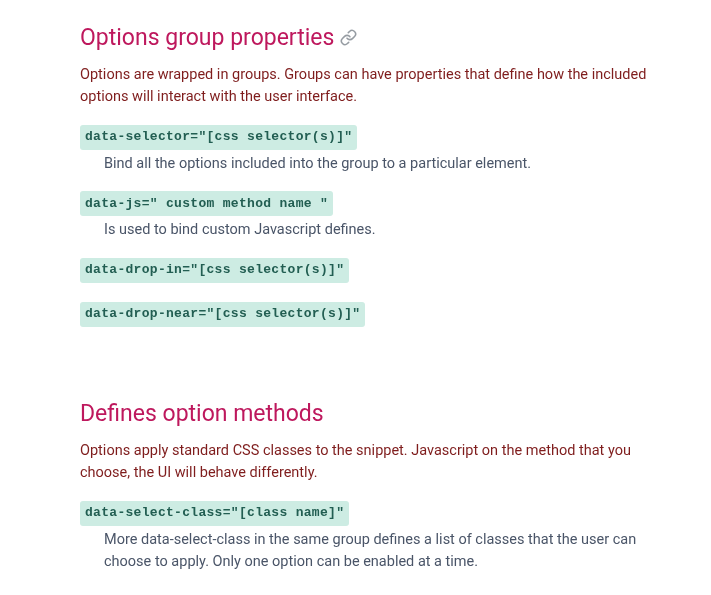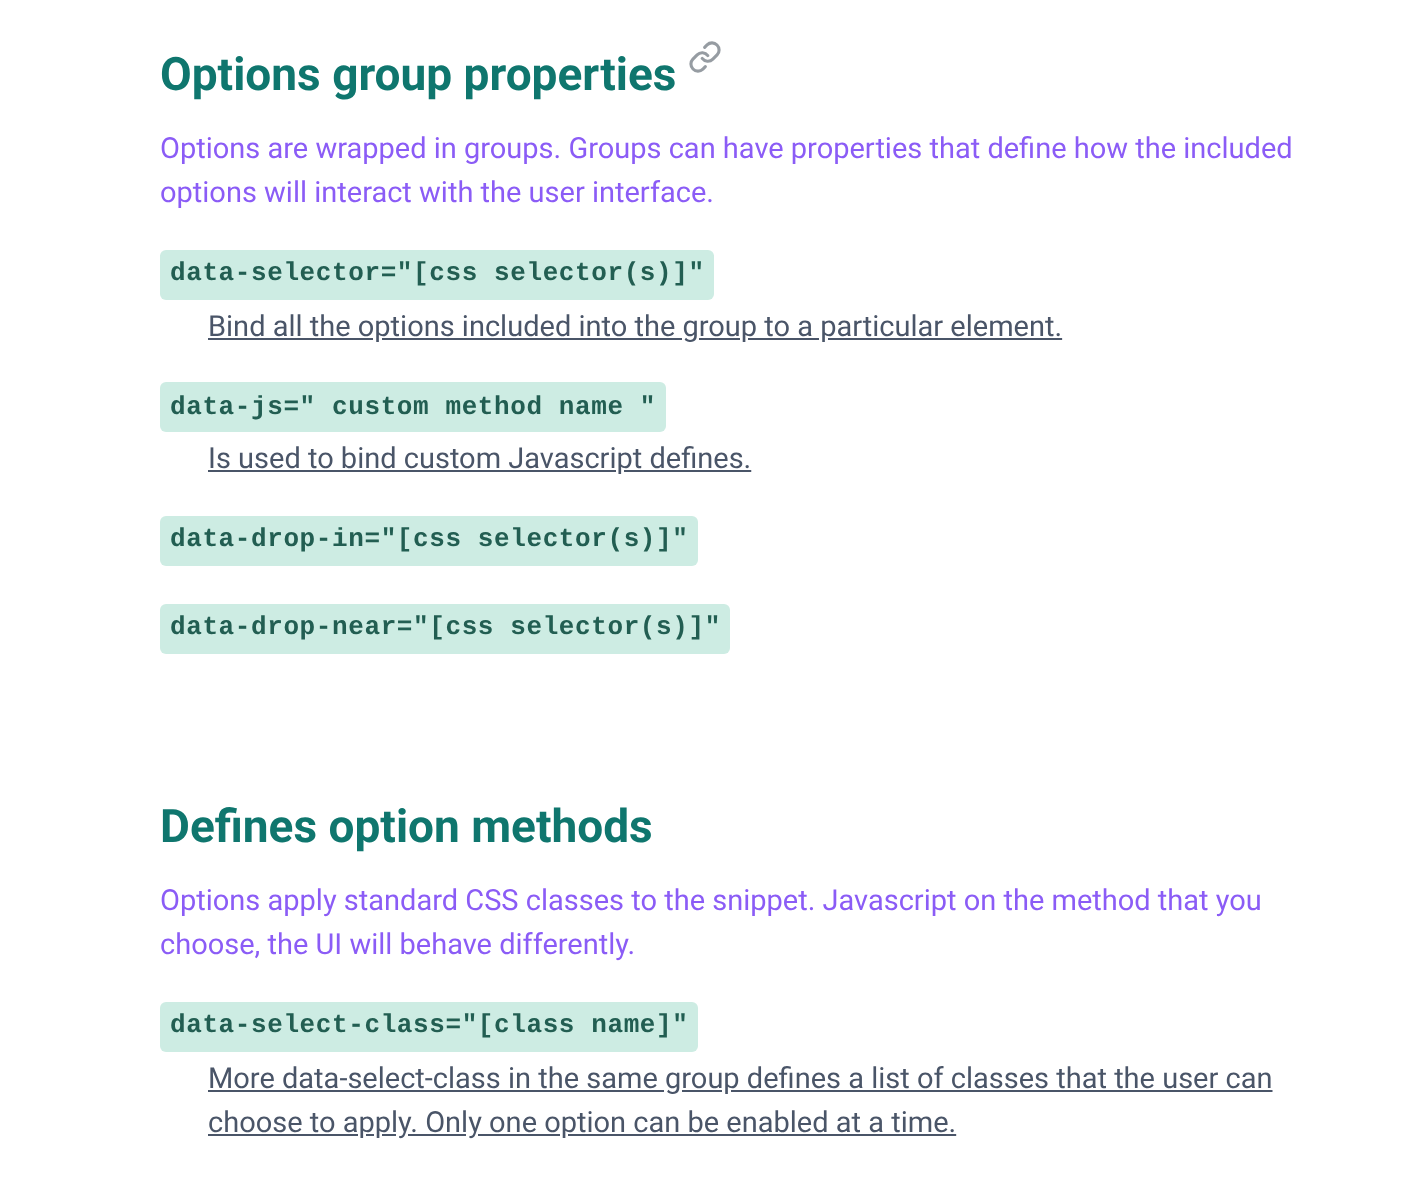--- a/index.html
+++ b/index.html
@@ -6,56 +6,56 @@
     body {
       font-family: -apple-system, BlinkMacSystemFont, "Segoe UI", Roboto, Helvetica, Arial, sans-serif;
       background: #ffffff;
       color: #4a5568;
       width: 711px;
       padding: 20px 20px 20px 80px;
       font-size: 14.5px;
       line-height: 1.55;
     }
     h2 {
-      color: #0f766e;
-      font-weight: 700;
+      color: #be185d;
+      font-weight: 400;
       font-size: 23px;
       margin-bottom: 8px;
       display: flex;
+      align-items: center;
       gap: 6px;
     }
     .anchor-icon {
       width: 17px;
       height: 17px;
       stroke: #8b9299;
       opacity: 0.9;
     }
     .intro {
-      color: #8b5cf6;
+      color: #7f1d1d;
       margin-bottom: 16px;
       max-width: 570px;
     }
     .item { margin-bottom: 16px; }
     .code-label {
       display: inline-block;
       font-family: "SFMono-Regular", Consolas, "Liberation Mono", Menlo, monospace;
       background: #cdece3;
       color: #225e52;
       padding: 2.5px 5px;
       border-radius: 3px;
       font-size: 13px;
       letter-spacing: 0.3px;
       font-weight: 600;
       margin-bottom: 3px;
     }
     .desc {
       margin-left: 24px;
       color: #4a5568;
       max-width: 560px;
-      text-decoration: underline;
     }
     .section-gap { height: 50px; }
   </style>
 </head>
 <body>
 
 <h2>
   <span>Options group properties</span>
   <svg class="anchor-icon" viewBox="0 0 24 24" fill="none" stroke-width="2.2" stroke-linecap="round" stroke-linejoin="round">
     <path d="M10 13a5 5 0 0 0 7.54.54l3-3a5 5 0 0 0-7.07-7.07l-1.72 1.71"></path>

